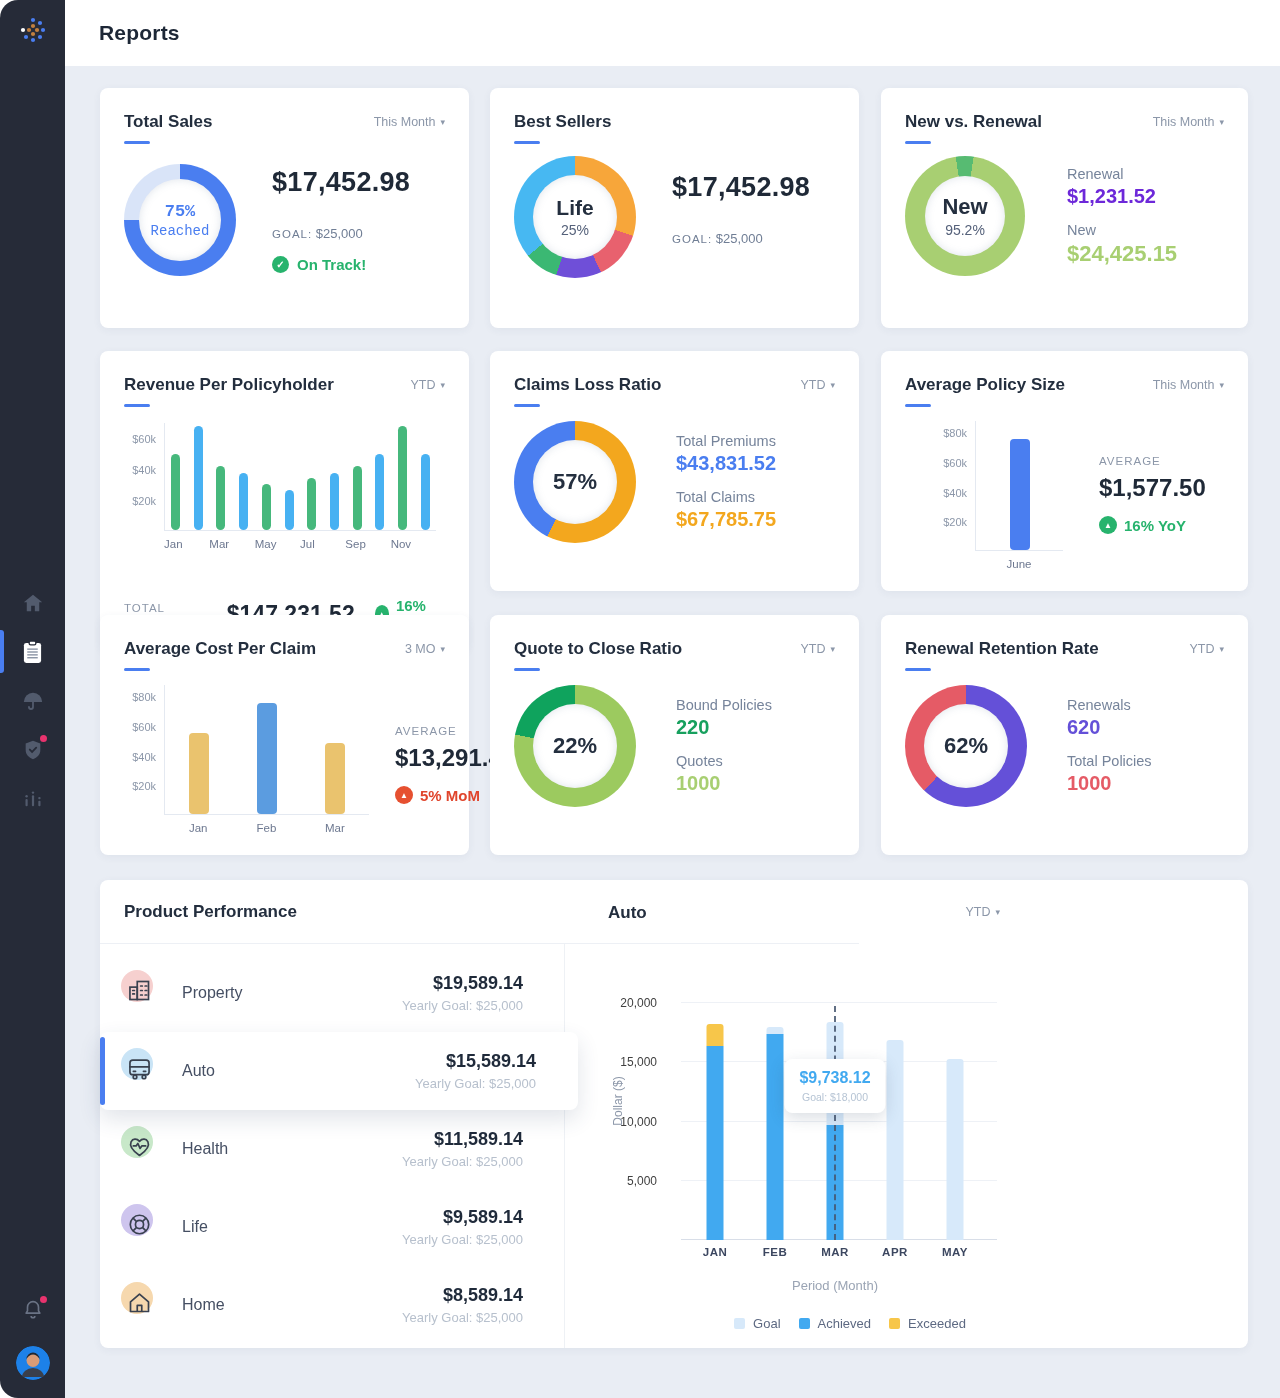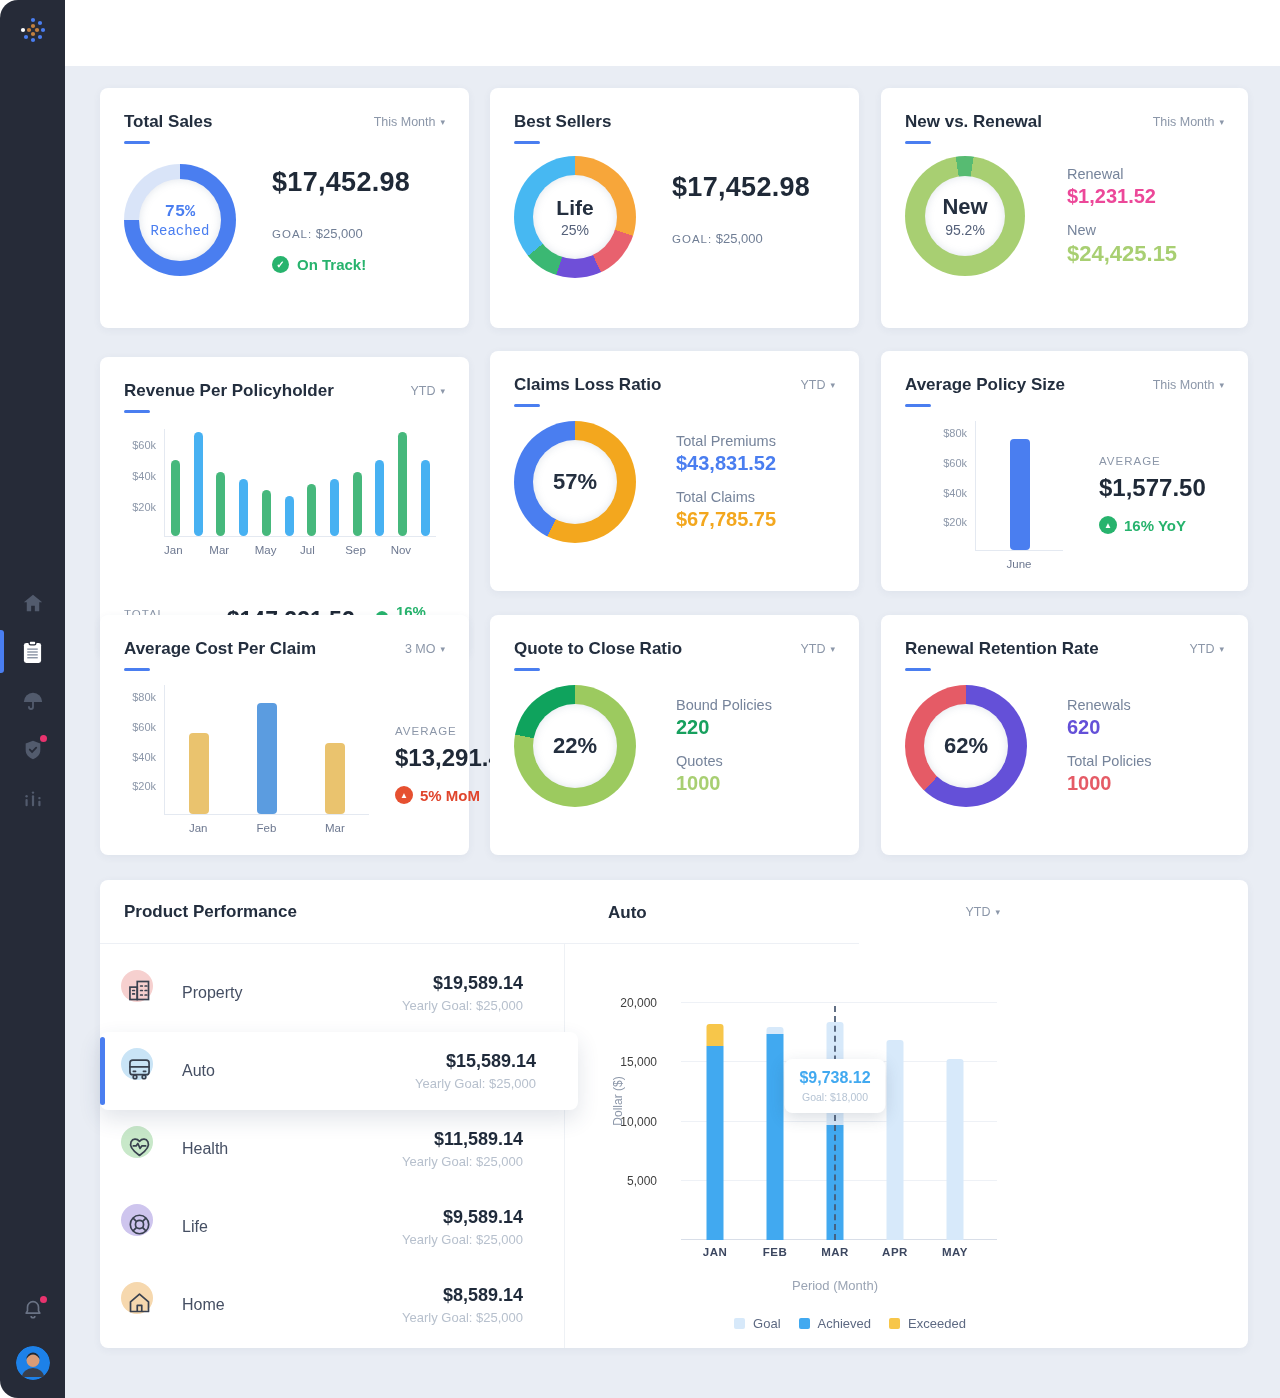--- a/index.html
+++ b/index.html
@@ -41,21 +41,21 @@
   .goal-line { margin-top:28px; font-size:13px; color:#707e95; }
   .goal-line .lbl { font-size:11.5px; letter-spacing:1px; }
   .status-line { margin-top:15px; display:flex; align-items:center; gap:8px; font-size:15px; font-weight:bold; color:#27b36d; }
   .check-circle { width:17px; height:17px; border-radius:50%; background:#27b36d; color:#fff; font-size:10px; display:flex; align-items:center; justify-content:center; }
 
   .stat-label { font-size:14.5px; color:#76849b; }
   .stat-value { font-size:20px; font-weight:bold; margin:3px 0 14px; }
   .c-blue   { color:#4a7ef0; }
   .c-orange { color:#f3a71e; }
   .c-greenD { color:#17a05e; }
-  .c-greenM { color:#ec4899; }
+  .c-greenM { color:#6d28d9; }
   .c-greenL { color:#a8cf72; }
   .c-purple { color:#6450d8; }
   .c-red    { color:#e55b66; }
 
   .delta { display:flex; align-items:center; gap:7px; font-weight:bold; font-size:15px; }
   .delta.green { color:#27b36d; } .delta.red { color:#e0452c; }
   .delta-icon { width:18px; height:18px; border-radius:50%; color:#fff; font-size:8px; display:flex; align-items:center; justify-content:center; }
   .delta.green .delta-icon { background:#27b36d; } .delta.red .delta-icon { background:#e65030; }
 
   
@@ -200,20 +200,23 @@
         <svg width="34" height="34" viewBox="0 0 34 34">
           <circle cx="17" cy="17" r="17" fill="#1d81e8"></circle>
           <circle cx="17" cy="14.5" r="6.5" fill="#d99c77"></circle>
           <path d="M10.5 13 a6.5 6.5 0 0 1 13 0 q-2.5 -4.5 -6.5 -4.5 t-6.5 4.5 Z" fill="#23272f"></path>
           <path d="M6 31 a11 9 0 0 1 22 0 Z" fill="#3a3f4b"></path>
         </svg>
       </div>
     </div>
   </aside>
 
+  <header class="topbar">
+    <h1>Reports</h1>
+  </header>
 
   <main class="content">
 
     <section class="card" style="left:35px;top:22px;width:369px;height:240px;">
       <div class="card-title">Total Sales</div>
       <div class="title-underline"></div>
       <div class="period">
           <span>This Month</span>
           <span class="caret">▾</span>
         </div>
@@ -271,21 +274,21 @@
         </div>
         <div style="margin-left:42px;">
           <div class="stat-label">Renewal</div>
           <div class="stat-value c-greenM">$1,231.52</div>
           <div class="stat-label">New</div>
           <div class="stat-value c-greenL" style="font-size:22px;margin-bottom:0;">$24,425.15</div>
         </div>
       </div>
     </section>
 
-    <section class="card" style="left:35px;top:291px;width:369px;height:300px;">
+    <section class="card" style="left:35px;top:285px;width:369px;height:300px;">
       <div class="card-title">Revenue Per Policyholder</div>
       <div class="title-underline"></div>
       <div class="period">
           <span>YTD</span>
           <span class="caret">▾</span>
         </div>
       <div class="mini-chart">
         <div class="y-labels" style="height:108px;">
           <span style="bottom:86px;">$60k</span>
           <span style="bottom:55px;">$40k</span>

